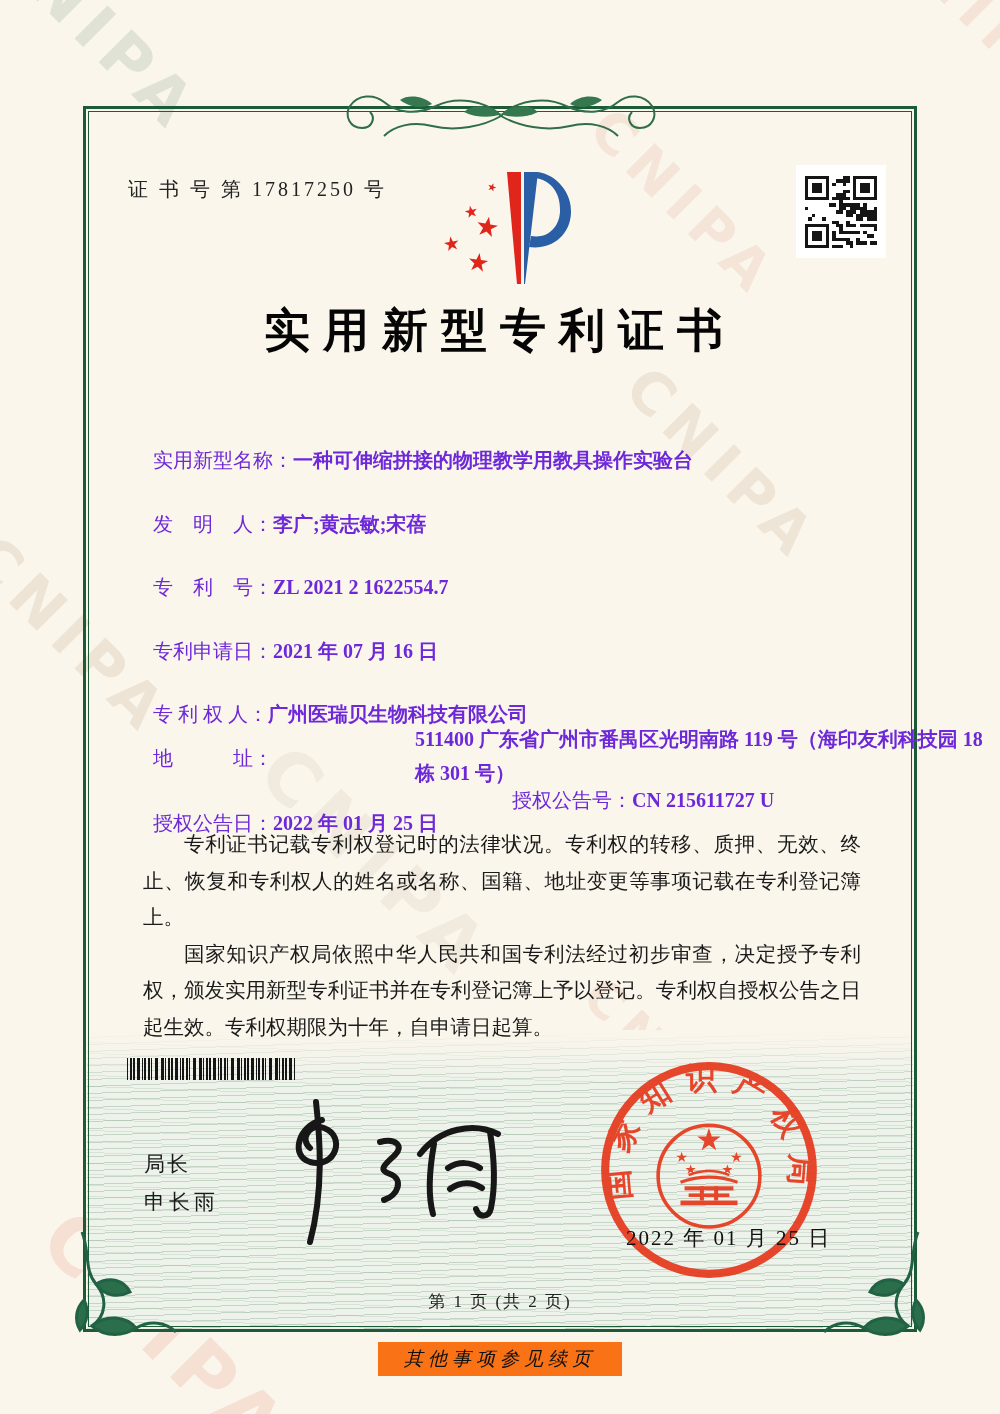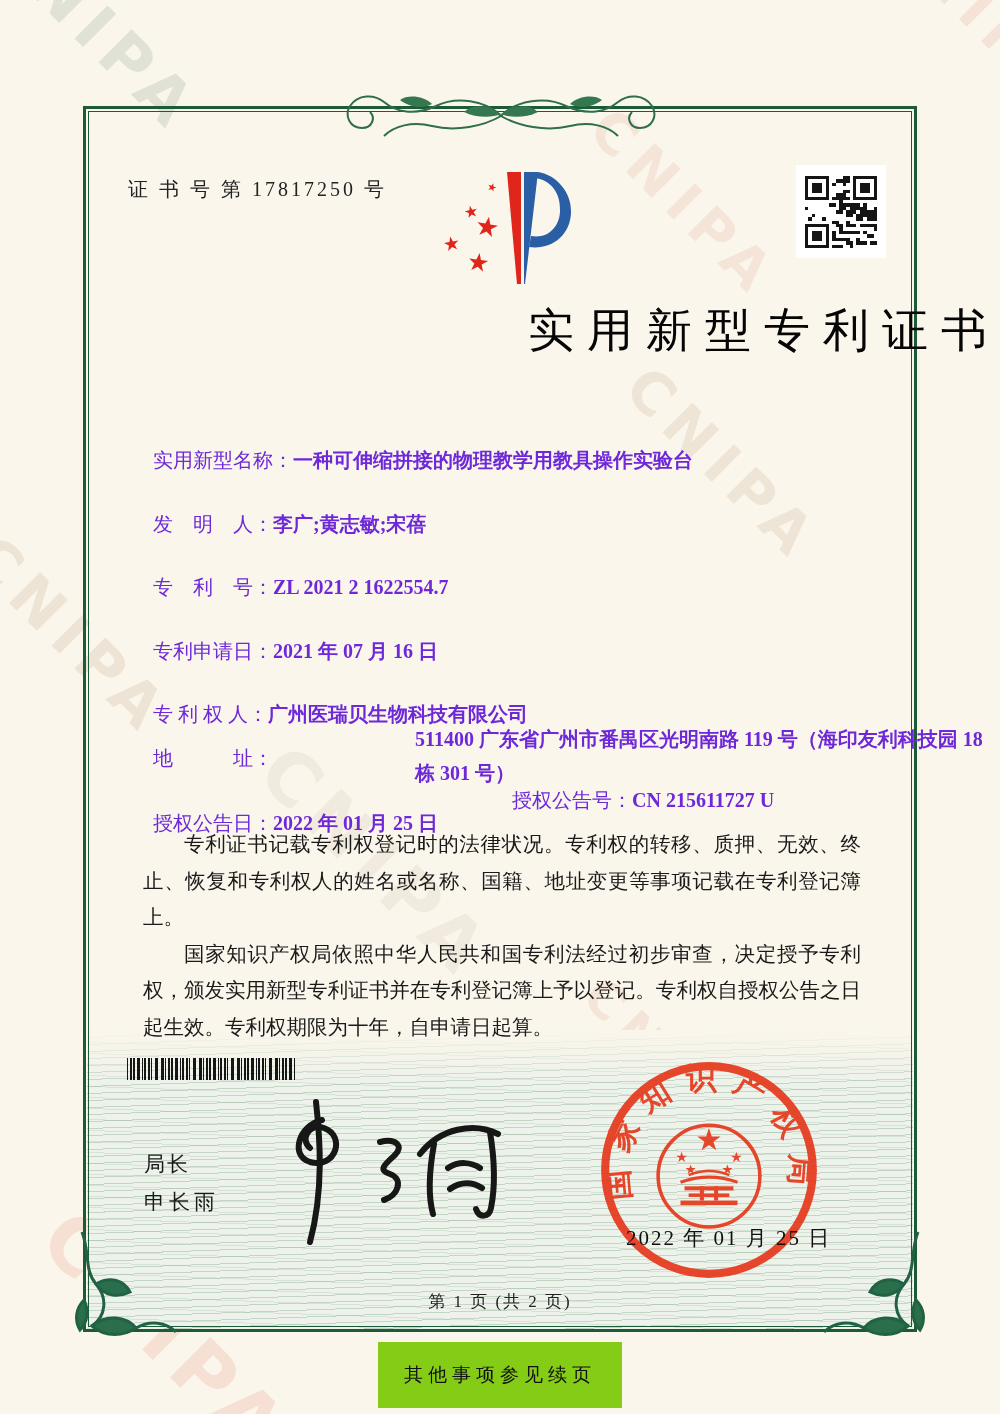--- a/index.html
+++ b/index.html
@@ -50,22 +50,22 @@
     font-size:20px;letter-spacing:3px;color:#222;
   }
   .qr-box{
     left:796px;top:165px;width:90px;height:93px;
     background:#fff;display:flex;align-items:center;justify-content:center;
   }
   .logo{left:437px;top:168px;width:140px;height:130px;}
   .logo .star{position:absolute;color:var(--logo-red);line-height:1;}
 
   .title{
-    left:0;top:300px;width:1000px;text-align:right;
-    font-size:46px;font-weight:normal;letter-spacing:13px;color:#050505;
+    left:0;top:300px;width:1000px;text-align:center;
+    font-size:46px;font-weight:bold;letter-spacing:13px;color:#050505;
   }
 
   
   .field-row{position:absolute;left:143px;font-size:20px;white-space:pre;}
   .field-row .lbl{display:inline-block;color:#6d28d9;}
   .field-row .val{color:#6d28d9;font-weight:bold;}
   .addr-val{
     position:absolute;left:272px;top:0;width:588px;
     white-space:normal;line-height:34px;
   }
@@ -108,22 +108,22 @@
 
   .page-num{
     left:0;top:1290px;width:1000px;text-align:center;
     font-size:17px;letter-spacing:2px;color:#222;
   }
 
   .note-box{
     left:0;top:1342px;width:1000px;text-align:center;
   }
   .note-box span{
-    display:inline-block;background:#84cc16;padding:20px 26px;
-    font-size:19px;letter-spacing:5px;color:#111;
+    display:inline-block;background:#f97316;padding:4px 26px;
+    font-size:19px;letter-spacing:5px;color:#111;font-style:italic;
   }
 
   .ornament{pointer-events:none;}
 </style>
 </head>
 <body>
 
 <div class="wm" style="left:-38px;top:-10px;font-size:64px;color:rgba(150,175,155,.28);">CNIPA</div>
 <div class="wm" style="left:855px;top:-25px;font-size:58px;color:rgba(226,160,140,.22);">CNIPA</div>
 <div class="wm" style="left:565px;top:170px;font-size:56px;color:rgba(222,170,150,.22);">CNIPA</div>

